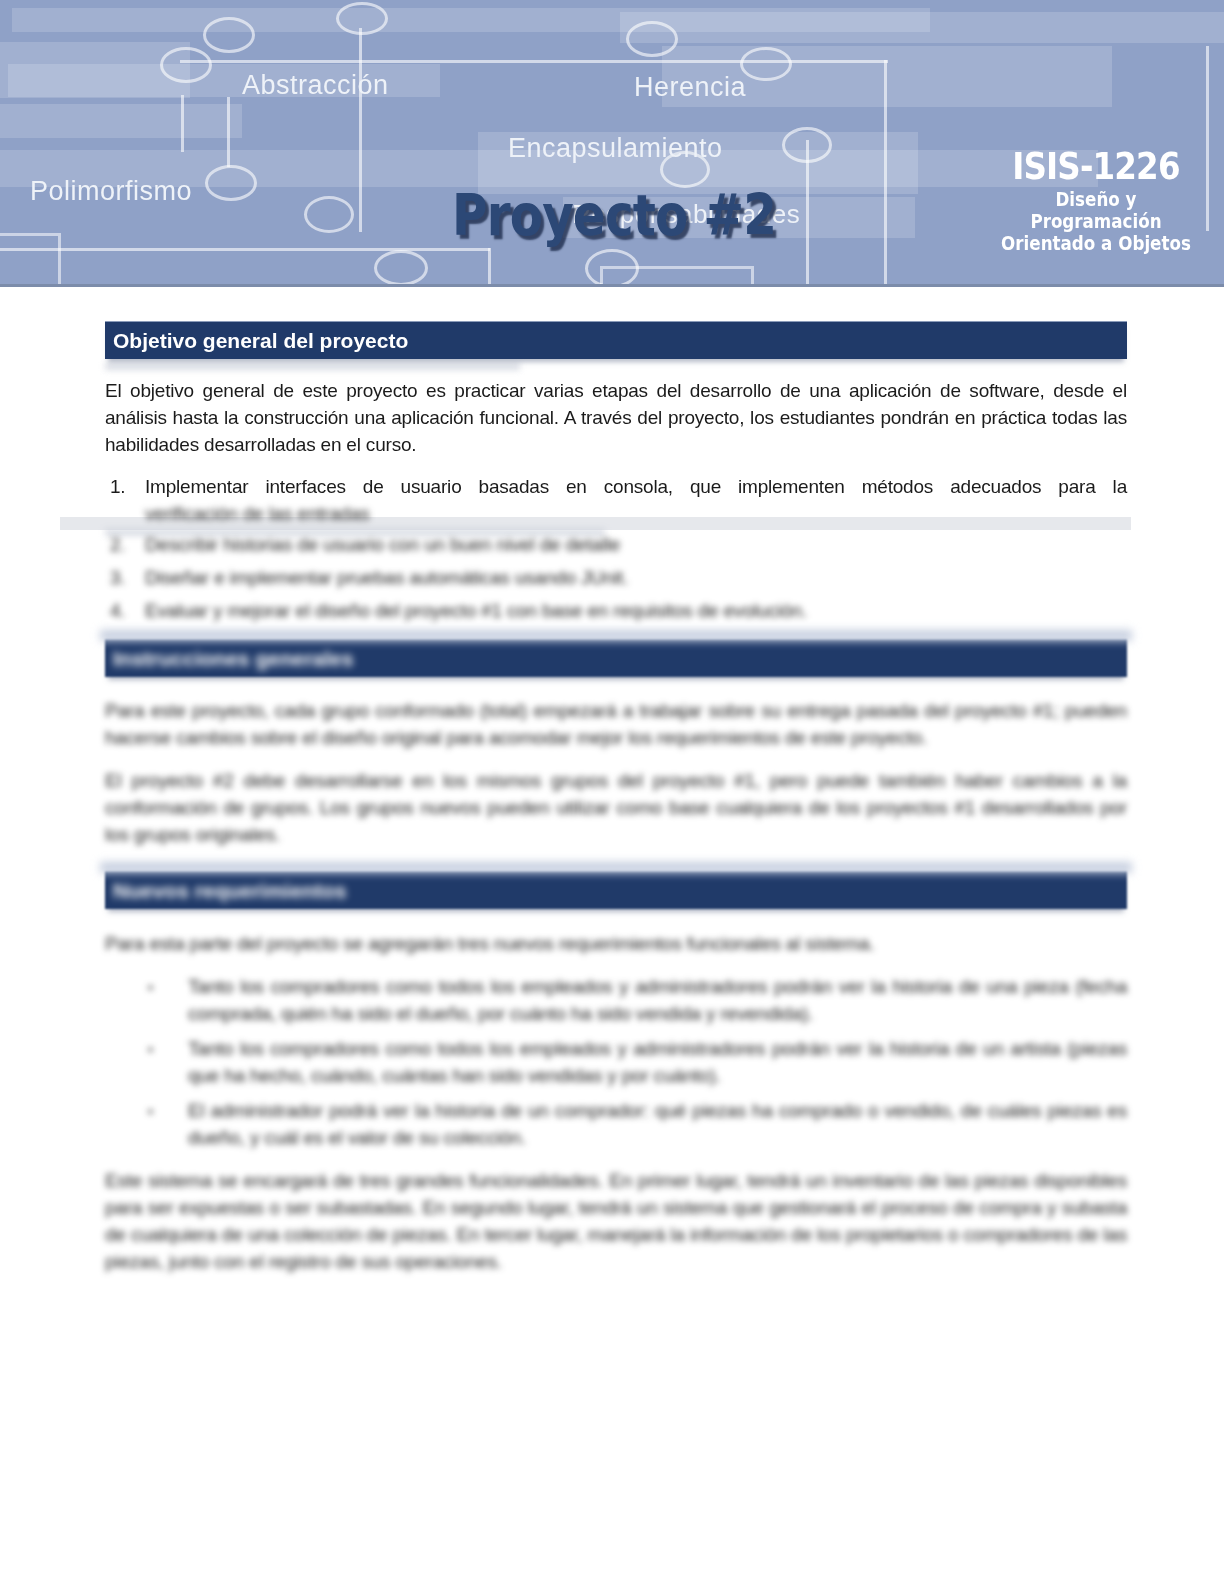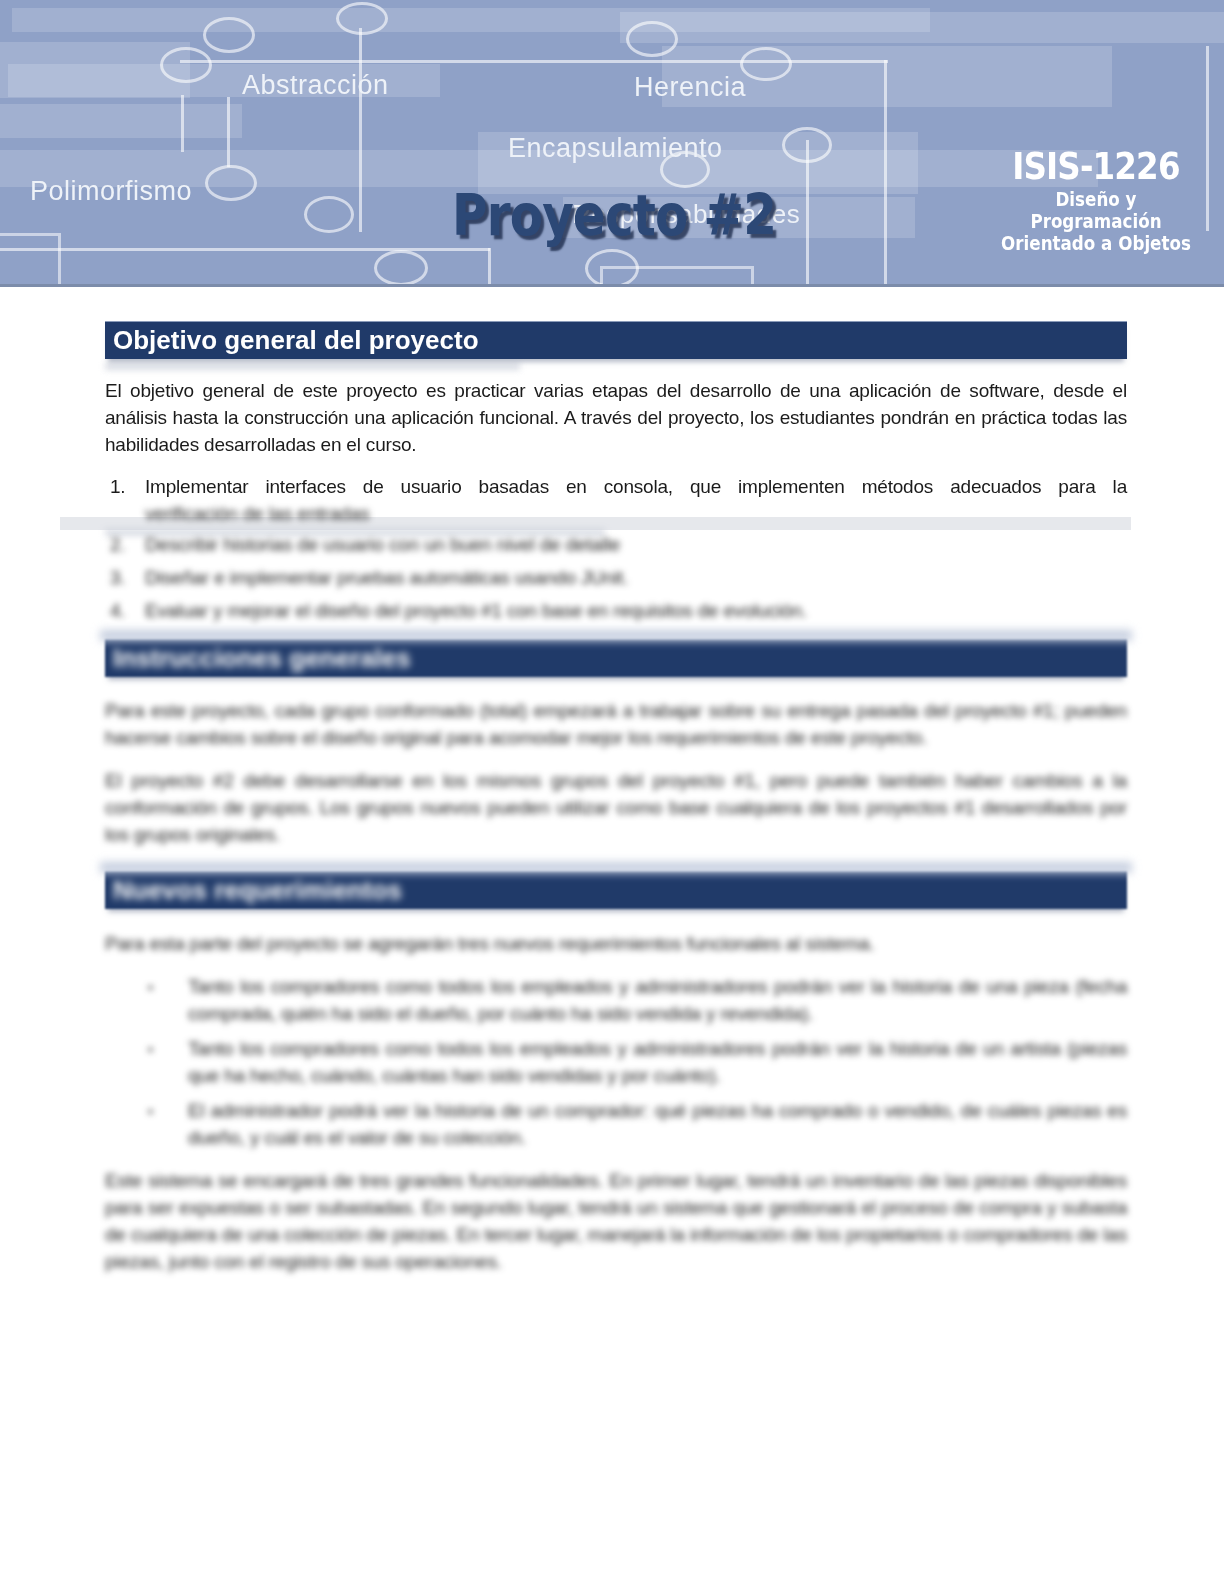--- a/index.html
+++ b/index.html
@@ -19,21 +19,21 @@
              font-size:57px;font-weight:900;letter-spacing:-1px;color:#2c4876;white-space:nowrap;
              text-shadow:4px 4px 2px rgba(22,36,68,0.75);transform:scaleX(0.85);transform-origin:0 0;}
   .course{position:absolute;left:980px;top:146px;width:232px;text-align:center;color:#ffffff;
           font-family:"DejaVu Sans",sans-serif;transform:scaleX(0.88);transform-origin:50% 0;}
   .course-code{font-size:37px;font-weight:800;letter-spacing:-1px;line-height:42px;}
   .course-name{font-size:19px;font-weight:700;line-height:22px;}
 
   
   .content{position:absolute;left:105px;top:321px;width:1022px;}
   .bar{position:relative;height:38px;background:#203a69;color:#ffffff;
-       font-size:26px;font-weight:700;line-height:37px;padding-left:8px;box-sizing:border-box;
+       font-size:21px;font-weight:700;line-height:37px;padding-left:8px;box-sizing:border-box;
        border-top:1px solid #8a9bb9;box-shadow:0 6px 5px -3px rgba(110,120,145,0.5);}
   .bar .bar-text{white-space:nowrap;}
   .blur-bar{filter:blur(1.1px);}
   .blur-bar .halo{position:absolute;top:-10px;left:-5px;right:-5px;height:11px;
                   background:#c5cedf;filter:blur(4px);}
   .blur-bar .bar-text{filter:blur(3.5px);}
   .smudge{position:absolute;height:7px;background:#ccd1db;filter:blur(3px);opacity:0.75;}
 
   .body-p{margin:0;font-size:19px;line-height:27px;text-align:justify;letter-spacing:-0.2px;}
   .redact{filter:blur(3.1px);color:#242424;}

